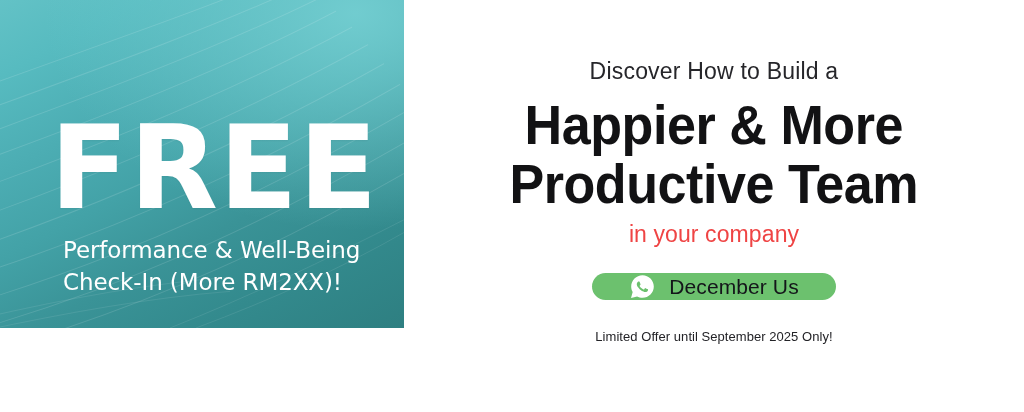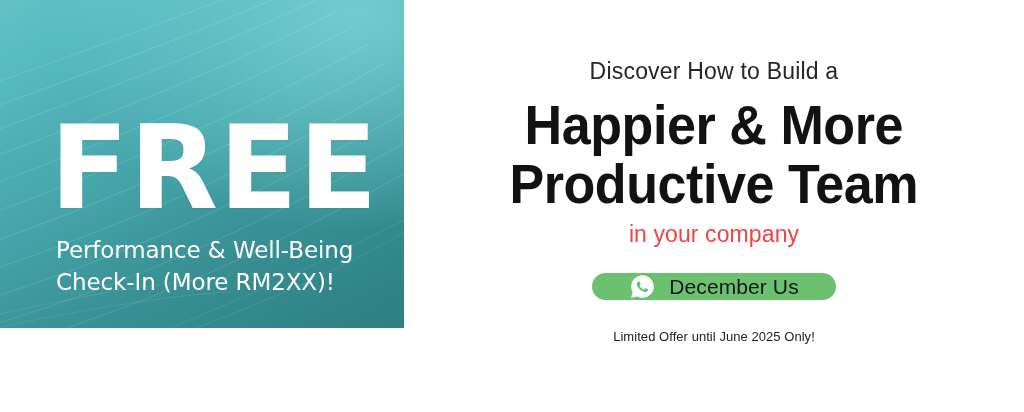--- a/index.html
+++ b/index.html
@@ -70,21 +70,21 @@
     text-shadow:0 1px 2px rgba(0,0,0,0.05);
   }
 
   .free-sub {
     color:#ffffff;
     font-family:"DejaVu Sans", sans-serif;
     font-weight:normal;
     font-size:23px;
     line-height:1.42;
     letter-spacing:-0.1px;
-    margin-left:16px;
+    margin-left:23px;
   }
   .free-sub .sub-line { display:block; white-space:nowrap; }
 
   
   .right-panel {
     position:relative;
     flex:1 1 auto;
     height:336px;
     background:#ffffff;
     display:flex;
@@ -226,16 +226,16 @@
     <div class="subline">in your company</div>
 
     <button class="cta-button">
       <svg class="cta-icon" viewBox="0 0 32 32" aria-hidden="true">
         <path fill="#ffffff" d="M16 2.6C8.6 2.6 2.6 8.6 2.6 16c0 2.4 0.64 4.66 1.76 6.62L2.4 29.6l7.16-1.88C11.44 28.74 13.66 29.4 16 29.4c7.4 0 13.4-6 13.4-13.4S23.4 2.6 16 2.6z"></path>
         <path fill="#6cc16e" d="M21.9 19.02c-0.33-0.17-1.94-0.96-2.24-1.07-0.3-0.11-0.52-0.17-0.74 0.17-0.22 0.33-0.85 1.07-1.04 1.29-0.19 0.22-0.38 0.25-0.71 0.08-0.33-0.17-1.39-0.51-2.64-1.63-0.98-0.87-1.64-1.95-1.83-2.28-0.19-0.33-0.02-0.51 0.14-0.68 0.15-0.15 0.33-0.38 0.5-0.58 0.17-0.19 0.22-0.33 0.33-0.55 0.11-0.22 0.06-0.41-0.03-0.58-0.08-0.17-0.74-1.79-1.02-2.45-0.27-0.64-0.54-0.56-0.74-0.57l-0.63-0.01c-0.22 0-0.58 0.08-0.88 0.41-0.3 0.33-1.15 1.13-1.15 2.75s1.18 3.19 1.34 3.41c0.17 0.22 2.32 3.54 5.61 4.96 0.78 0.34 1.4 0.54 1.88 0.69 0.79 0.25 1.51 0.22 2.08 0.13 0.63-0.09 1.94-0.79 2.22-1.56 0.27-0.77 0.27-1.43 0.19-1.56-0.08-0.14-0.3-0.22-0.63-0.39z"></path>
       </svg>
       <span class="cta-label">December Us</span>
     </button>
 
-    <div class="disclaimer">Limited Offer until June 2025 Only!</div>
+    <div class="disclaimer">Limited Offer until September 2025 Only!</div>
   </div>
 
 </div>
 
 </body></html>

